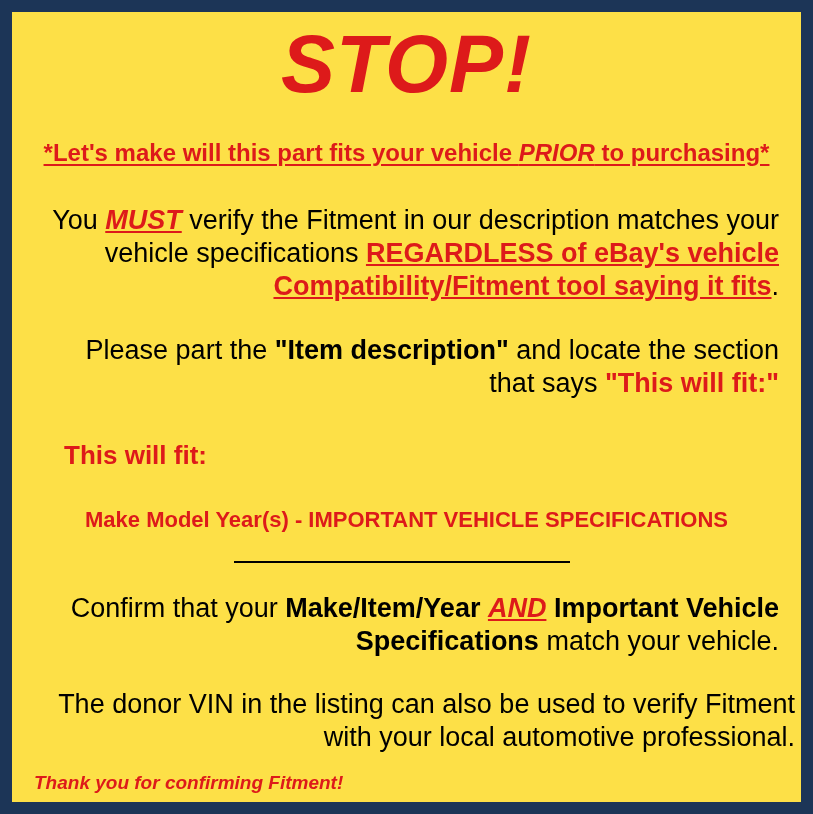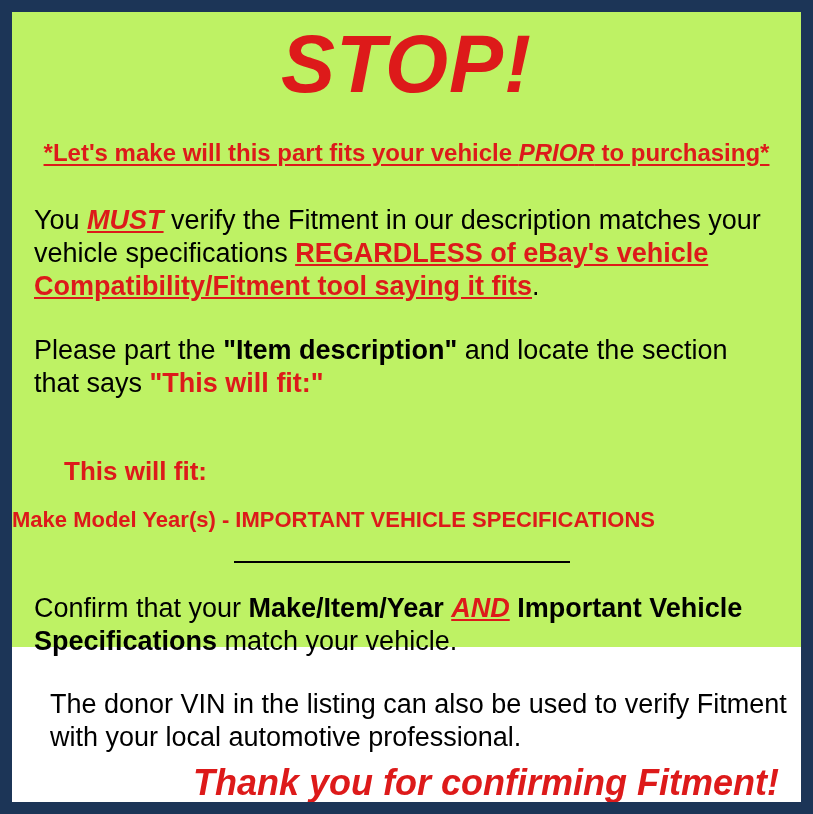--- a/index.html
+++ b/index.html
@@ -18,22 +18,22 @@
     overflow: hidden;
     font-family: "Liberation Sans", sans-serif;
     color: #000000;
   }
 
   .inner {
     position: absolute;
     left: 0;
     top: 0;
     width: 789px;
-    height: 635px;
-    background: #bef264;
+    height: 790px;
+    background: #fde047;
   }
 
   
   .red   { color: #dd1a1a; }
   .black { color: #000000; }
   .b     { font-weight: bold; }
   .i     { font-style: italic; }
   .u     { text-decoration: underline; }
 
   
@@ -66,38 +66,38 @@
     text-underline-offset: 3px;
     white-space: nowrap;
   }
   .subtitle .i { font-style: italic; }
 
   
   .para {
     position: absolute;
     left: 22px;
     width: 745px;
-    text-align: left;
+    text-align: right;
     font-size: 27px;
     line-height: 33px;
     color: #000000;
   }
 
   .p-must   { top: 192px; }
   .p-view   { top: 322px; }
   .p-confirm{ top: 580px; }
   .p-vin    { top: 676px; margin-left: 16px; }
 
   .p-thanks {
     position: absolute;
     left: 22px;
     top: 754px;
     width: 745px;
-    text-align: right;
-    font-size: 36px;
+    text-align: left;
+    font-size: 19px;
     line-height: 33px;
     font-weight: bold;
     font-style: italic;
     color: #dd1a1a;
   }
 
   
   .example-label {
     position: absolute;
     left: 52px;
@@ -106,32 +106,33 @@
     line-height: 30px;
     font-style: italic;
     color: #000000;
     text-decoration: underline;
     text-underline-offset: 2px;
   }
 
   .example-fit {
     position: absolute;
     left: 52px;
-    top: 444px;
+    top: 428px;
     font-size: 26px;
     line-height: 30px;
     font-weight: bold;
     color: #dd1a1a;
   }
 
   .example-spec {
     position: absolute;
     left: 0;
     top: 494px;
     width: 789px;
+    text-align: center;
     font-size: 22px;
     line-height: 28px;
     font-weight: bold;
     color: #dd1a1a;
     white-space: nowrap;
   }
 
   .divider {
     position: absolute;
     left: 222px;

